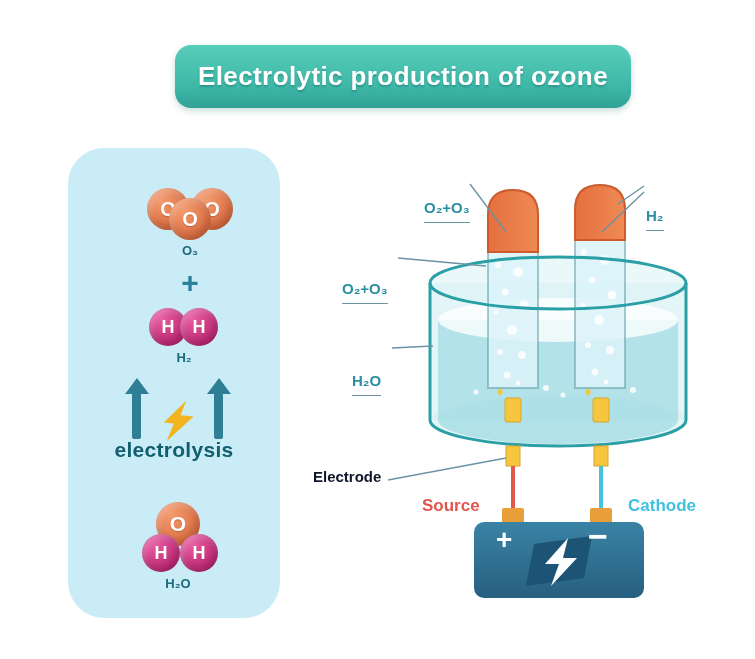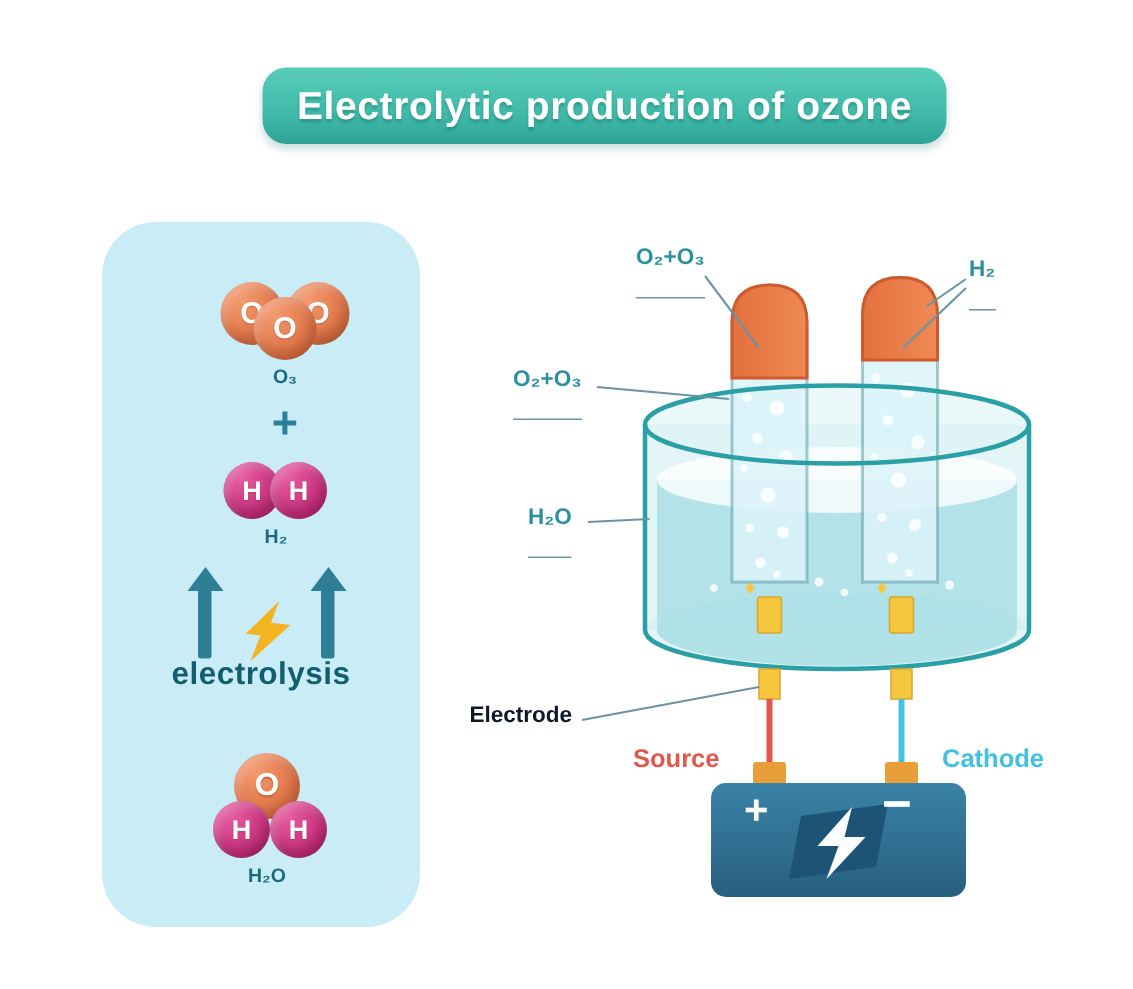--- a/index.html
+++ b/index.html
@@ -1,20 +1,20 @@
 <!DOCTYPE html>
 <html><head>
 <meta charset="utf-8">
 <style>
   html,body{margin:0;padding:0;background:#ffffff;}
   .canvas{position:relative;width:755px;height:659px;background:#ffffff;overflow:hidden;
           font-family:"Liberation Sans","DejaVu Sans",sans-serif;}
 
   
-  .banner{position:absolute;left:175px;top:45px;width:456px;height:51px;border-radius:16px;
+  .banner{position:absolute;left:175px;top:45px;width:456px;height:63px;border-radius:16px;
           background:linear-gradient(180deg,#58cdb9 0%,#3eb8a8 65%,#2fa295 100%);
           display:flex;align-items:center;justify-content:center;
           box-shadow:0 3px 6px rgba(40,120,115,0.25);}
   .banner span{color:#ffffff;font-size:26px;font-weight:bold;letter-spacing:.4px;
           text-shadow:0 2px 2px rgba(15,90,85,.35);}
 
   
   .panel{position:absolute;left:68px;top:148px;width:212px;height:470px;
          background:#c9ecf7;border-radius:36px;}
 
@@ -32,21 +32,21 @@
   .plus-big{position:absolute;text-align:center;font-weight:bold;color:#2a7f99;font-size:30px;}
   .electrolysis{position:absolute;text-align:center;font-weight:bold;color:#115e6e;font-size:21px;letter-spacing:.3px;}
 
   .arrow{position:absolute;width:9px;height:46px;background:#2e7f96;border-radius:2px;}
   .arrow::before{content:"";position:absolute;top:-15px;left:-7.5px;width:0;height:0;
         border-left:12px solid transparent;border-right:12px solid transparent;
         border-bottom:16px solid #2e7f96;}
 
   
   .lbl{position:absolute;font-weight:bold;color:#2a8fa0;font-size:15px;}
-  .lbl.u{padding-bottom:18px;border-bottom:1.5px solid #6b93a3;}
+  .lbl.u{padding-bottom:6px;border-bottom:1.5px solid #6b93a3;margin-top:36px;}
   .lbl.dark{color:#0f172a;}
   .lbl.anode{color:#e2574b;font-size:17px;}
   .lbl.cathode{color:#3fc1df;font-size:17px;}
   .lbl.power{color:#2b6475;text-align:center;width:178px;}
   .term{position:absolute;color:#ffffff;font-weight:bold;}
   .apparatus-svg{position:absolute;left:300px;top:140px;}
 </style>
 </head>
 <body>
 

